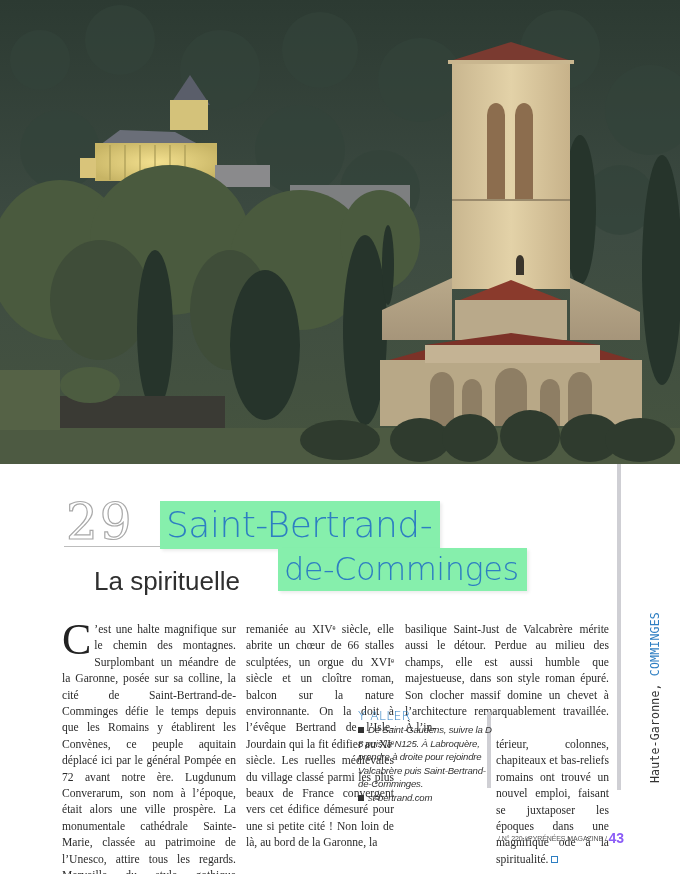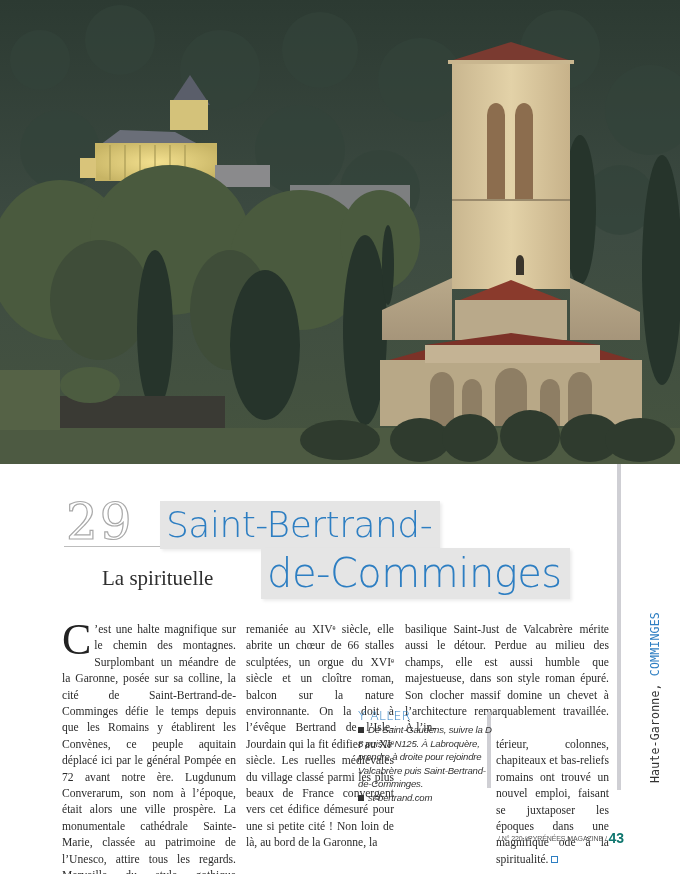--- a/index.html
+++ b/index.html
@@ -11,25 +11,25 @@
     background: linear-gradient(180deg, #2f3c34 0%, #3b4a40 35%, #404e3f 55%, #3c4a36 75%, #48553c 100%); }
   .photo svg { position: absolute; left: 0; top: 0; width: 680px; height: 464px; }
 
   
   .side-rule { position: absolute; left: 617px; top: 464px; width: 4px; height: 326px; background: #cfcfd4; }
 
   
   .num { position: absolute; left: 66px; top: 497px; font-family: "DejaVu Serif", serif; font-size: 50px;
     font-weight: 200; color: #ffffff; -webkit-text-stroke: 1.2px #a9a9a9; letter-spacing: 2px; line-height: 1; }
   .num-underline { position: absolute; left: 64px; top: 546px; width: 98px; height: 1px; background: #bdbdbd; }
-  .title-box { position: absolute; background: #e5e5e5; box-shadow: 2px 2px 3px rgba(0,0,0,0.08);
+  .title-box { position: absolute; background: #86efac; box-shadow: 2px 2px 3px rgba(0,0,0,0.08);
     font-family: "DejaVu Sans", sans-serif; font-weight: 300; color: #2d7ec2; line-height: 1; white-space: nowrap; }
   .title-1 { left: 160px; top: 501px; padding: 6px 8px 6px 6px; font-size: 36px; letter-spacing: -0.5px; }
-  .title-2 { left: 261px; top: 548px; padding: 5px 8px 6px 6px; font-size: 40px; letter-spacing: -0.5px; }
-  .subtitle { position: absolute; left: 102px; top: 566px; font-family: Liberation Serif, serif; font-size: 21px; color: #2f2f2f; }
+  .title-2 { left: 278px; top: 548px; padding: 5px 8px 6px 6px; font-size: 32px; letter-spacing: -0.5px; }
+  .subtitle { position: absolute; left: 94px; top: 566px; font-family: Liberation Sans, sans-serif; font-size: 26px; color: #2f2f2f; }
 
   
   .col { position: absolute; font-family: "Liberation Serif", serif; font-size: 11.6px; line-height: 16.4px;
     color: #2b2b2b; text-align: justify; hyphens: manual; }
   .col-1 { left: 62px; top: 622px; width: 174px; }
   .col-2 { left: 246px; top: 622px; width: 148px; }
   .col-3 { left: 405px; top: 622px; width: 204px; }
   .col-3b { left: 496px; top: 720px; width: 113px; margin-top: 17px; }
   .dropcap { float: left; font-size: 44px; line-height: 34px; margin: 1px 3px -2px 0; color: #222; font-family: "Liberation Serif", serif; }
   .end-box { display: inline-block; width: 7px; height: 7px; border: 1px solid #2d7ec2; margin-left: 3px; vertical-align: 0; }
@@ -41,21 +41,21 @@
   .yaller-text { font-family: "Liberation Sans", sans-serif; font-style: italic; font-size: 9.6px; line-height: 13.5px; color: #333; letter-spacing: -0.2px; }
   .sq { display: inline-block; width: 6px; height: 6px; background: #333; margin-right: 4px; vertical-align: 0; }
 
   
   .vlabel { position: absolute; left: 648px; top: 783px; transform: rotate(-90deg); transform-origin: 0 0;
     font-family: "DejaVu Sans Mono", monospace; font-size: 11.5px; white-space: nowrap; color: #333; letter-spacing: 0.2px; }
   .vlabel .accent { color: #2d7ec2; }
 
   
   .folio { position: absolute; left: 498px; top: 830px; font-family: "Liberation Sans", sans-serif; font-size: 7px; color: #555; letter-spacing: -0.1px; white-space: nowrap; }
-  .folio .page { font-size: 14px; font-weight: bold; color: #0f766e; vertical-align: -2px; }
+  .folio .page { font-size: 14px; font-weight: bold; color: #8b5cf6; vertical-align: -2px; }
 </style>
 </head>
 <body>
 
 <div class="photo">
   <svg viewBox="0 0 680 464">
     <defs>
       <linearGradient id="sky" x1="0" y1="0" x2="0" y2="1">
         <stop offset="0" stop-color="#2c3a32"></stop>
         <stop offset="0.5" stop-color="#3d4b42"></stop>

